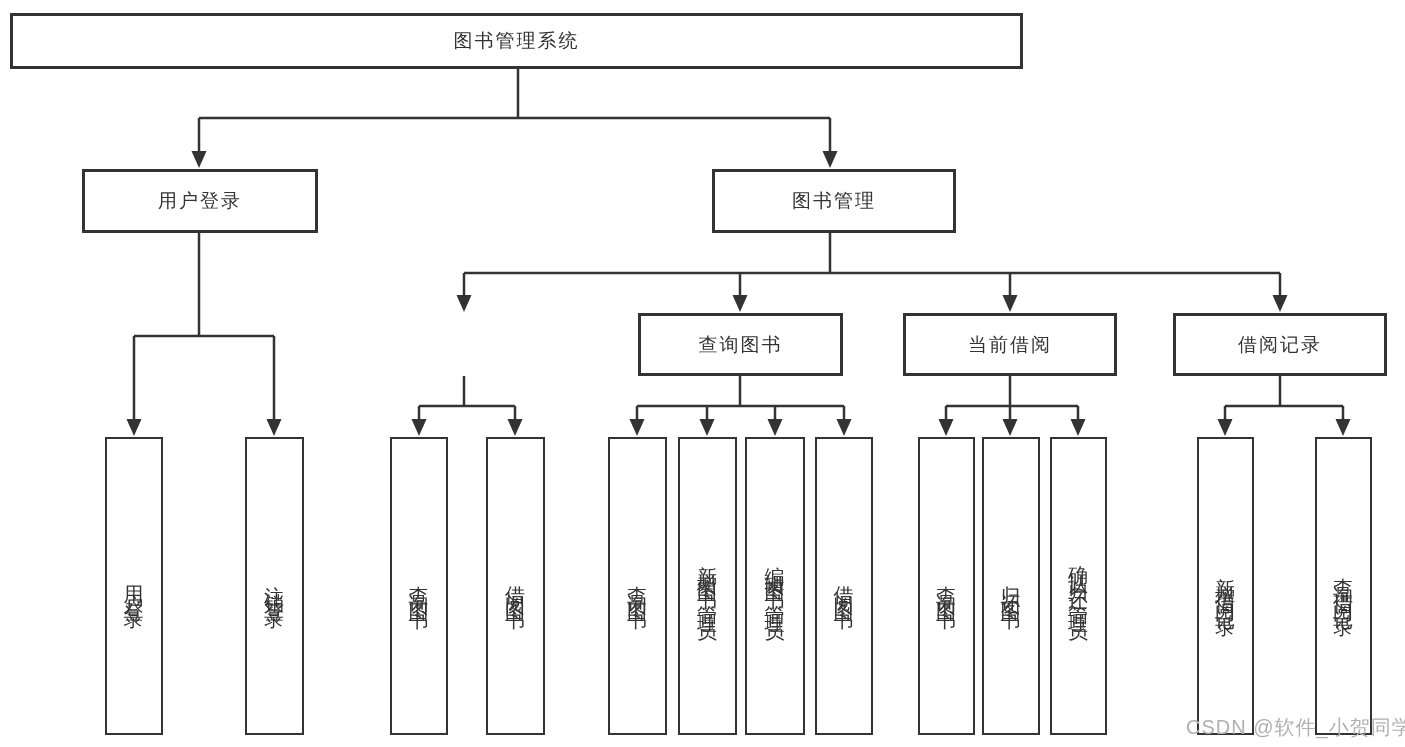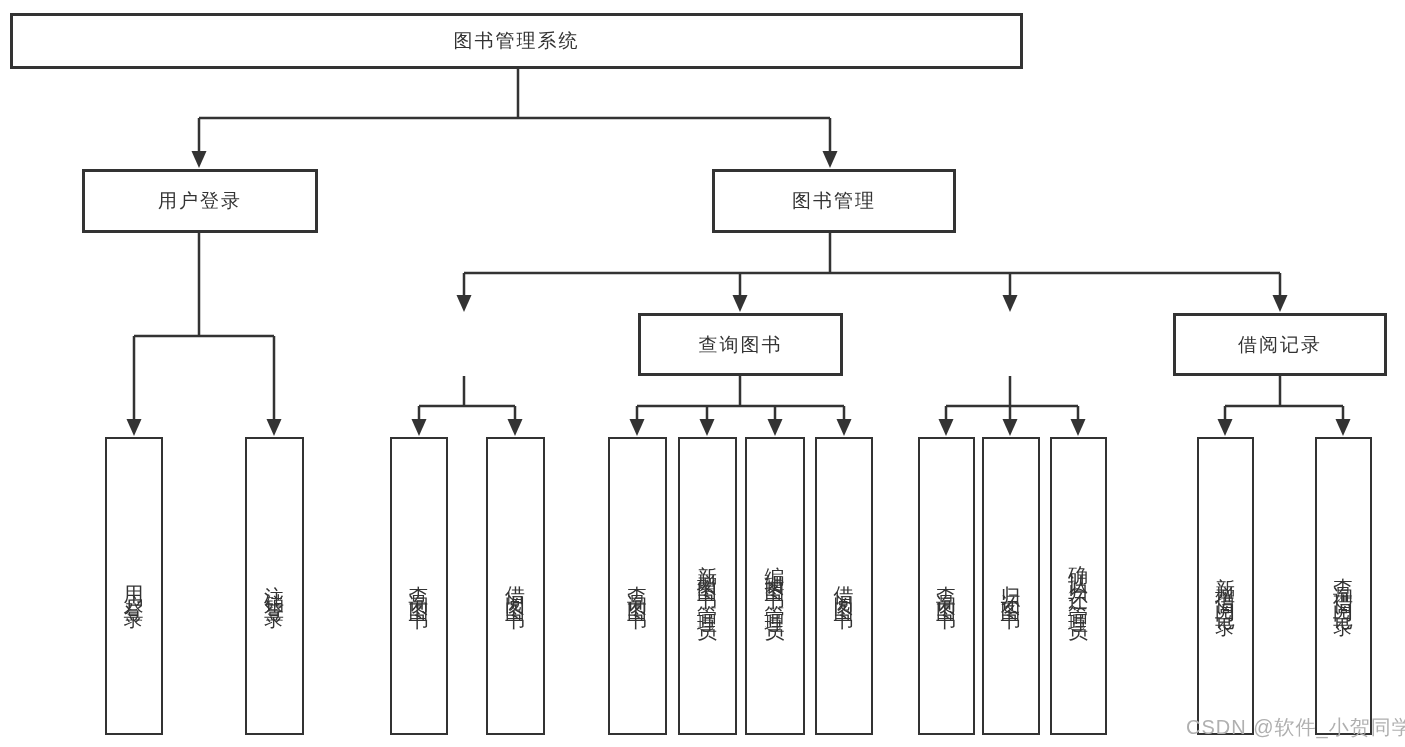--- a/index.html
+++ b/index.html
@@ -70,20 +70,23 @@
   <div class="node" style="left:82px;top:169px;width:236px;height:64px">
     <span class="lbl-h">用户登录</span>
   </div>
   <div class="node" style="left:712px;top:169px;width:244px;height:64px">
     <span class="lbl-h">图书管理</span>
   </div>
 
   <div class="node" style="left:638px;top:313px;width:205px;height:63px">
     <span class="lbl-h">查询图书</span>
   </div>
+  <div class="node" style="left:903px;top:313px;width:214px;height:63px">
+    <span class="lbl-h">当前借阅</span>
+  </div>
   <div class="node" style="left:1173px;top:313px;width:214px;height:63px">
     <span class="lbl-h">借阅记录</span>
   </div>
 
   <div class="node leaf" style="left:105px;top:437px;width:58px;height:298px">
     <span class="lbl-v">用户登录</span>
   </div>
   <div class="node leaf" style="left:245px;top:437px;width:59px;height:298px">
     <span class="lbl-v">注销登录</span>
   </div>

